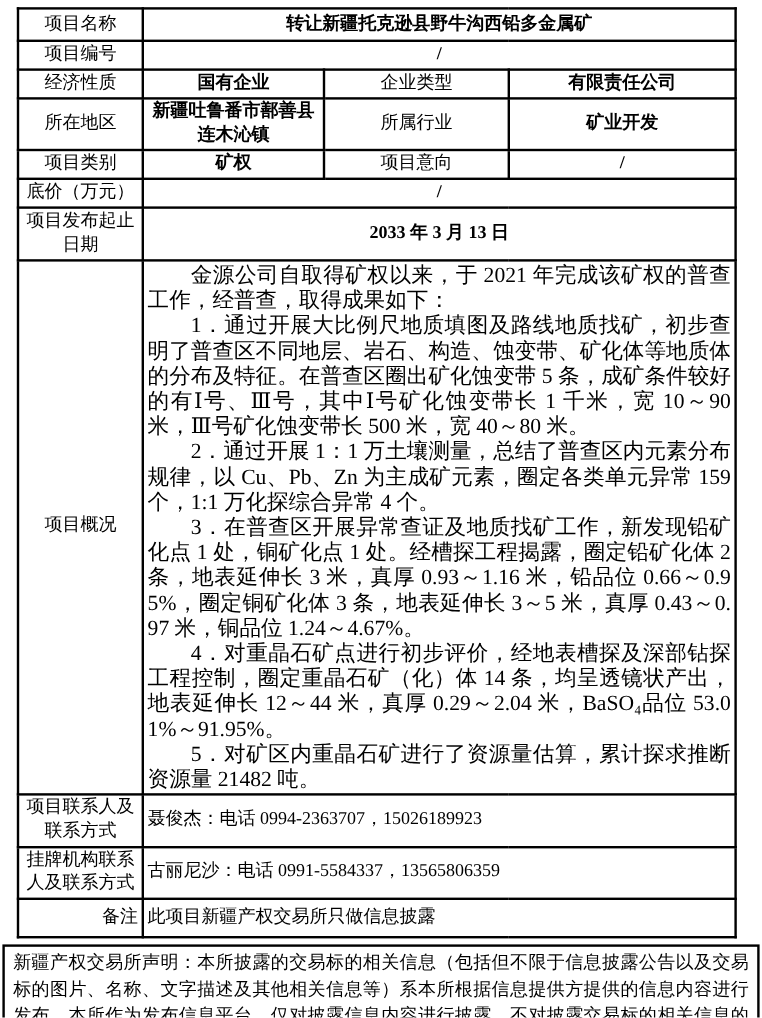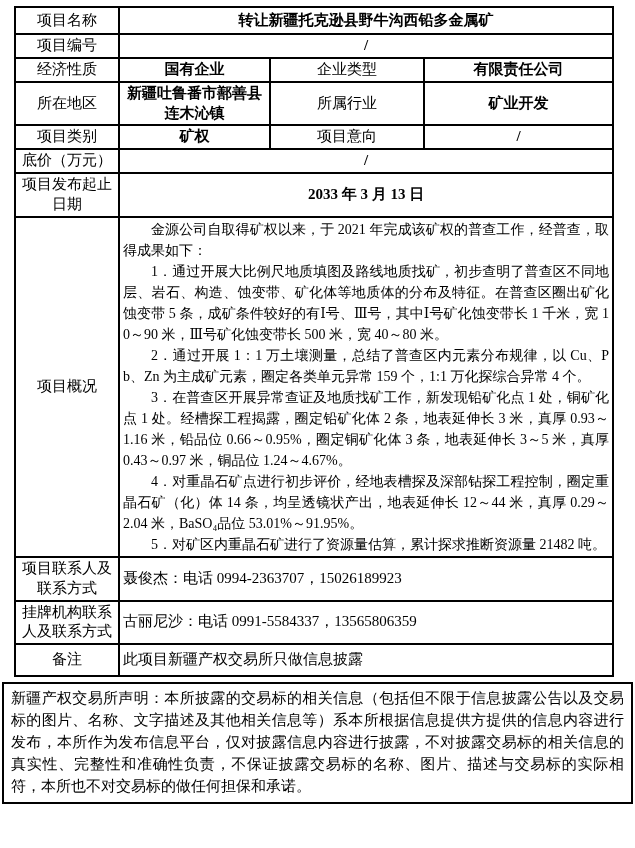--- a/index.html
+++ b/index.html
@@ -19,26 +19,26 @@
   }
   table.listing td {
     border: 2px solid #000000;
     padding: 1px 3px;
     line-height: 1.32;
     vertical-align: middle;
     word-break: break-all;
     overflow: hidden;
   }
   td.lbl   { text-align: center; }
-  td.lbl-left { text-align: center; padding-left: 7px; }
+  td.lbl-left { text-align: right; padding-left: 7px; }
   td.ctr   { text-align: center; font-weight: bold; }
   td.lft   { text-align: left; padding-left: 9px; font-family: Liberation Serif, serif; }
   td.overview-cell {
     padding: 2px 4px;
-    font-size: 14px;
+    font-size: 18px;
     vertical-align: middle;
   }
   td.overview-cell p {
     margin: 0;
     text-indent: 2em;
     line-height: 21px;
     text-align: justify;
   }
   .disclaimer-box {
     margin: 5px 0 0 2px;

